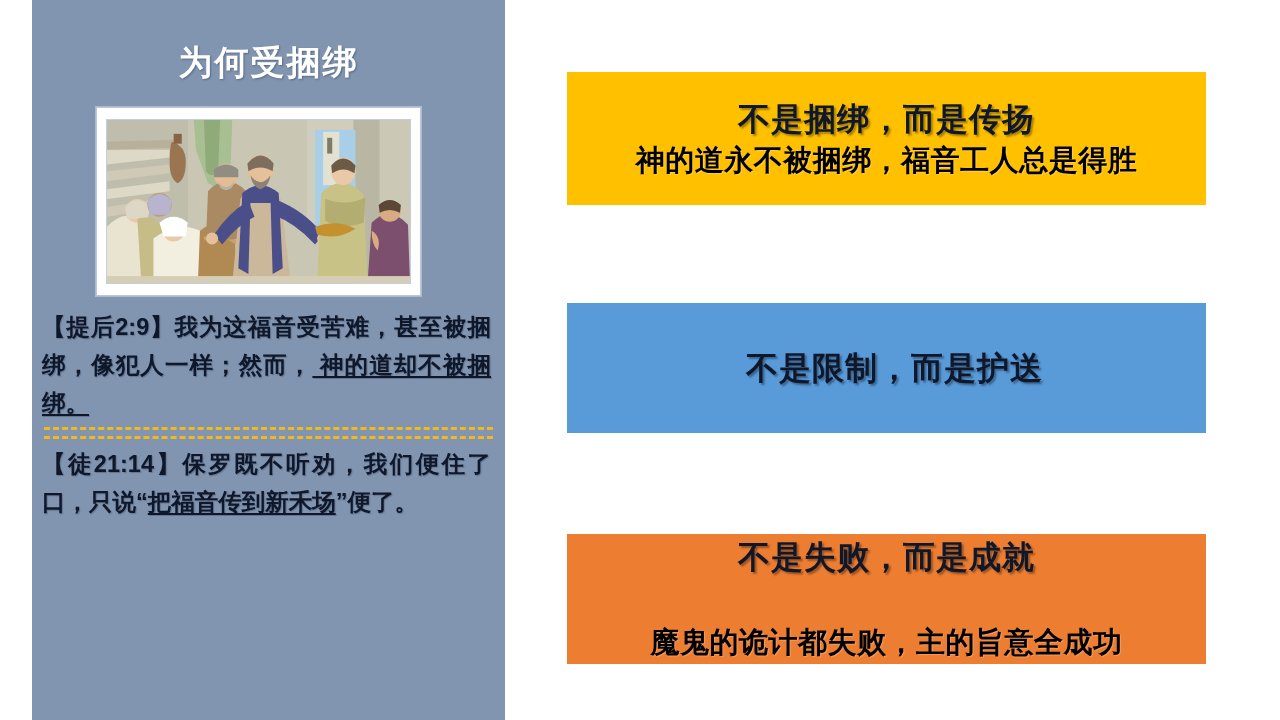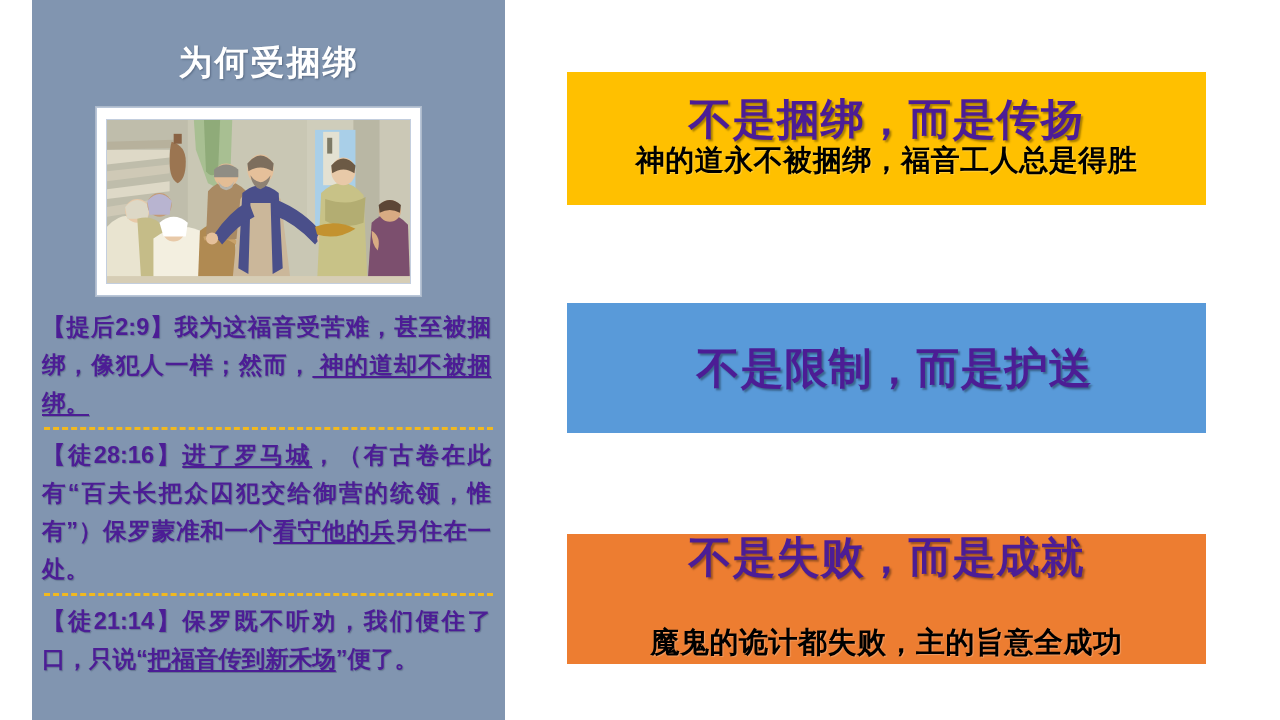--- a/index.html
+++ b/index.html
@@ -70,21 +70,21 @@
 
   
   .verses {
     position: absolute;
     left: 0;
     top: 308px;
     width: 473px;
   }
   .verse {
     position: relative;
-    color: #4c1d95;
+    color: #0f172a;
     font-size: 23.5px;
     font-weight: bold;
     line-height: 38px;
     padding: 0 14px 0 10px;
     box-sizing: border-box;
     text-align: justify;
     text-shadow: 1px 1px 1px rgba(45,60,85,0.35);
   }
   .verse .u {
     text-decoration: underline;
@@ -106,22 +106,22 @@
     display: flex;
     flex-direction: column;
     align-items: center;
     justify-content: center;
   }
   .box-yellow { top: 72px;  height: 133px; background: #ffc000; }
   .box-blue   { top: 303px; height: 130px; background: #599ad9; padding-left: 16px; }
   .box-orange { top: 534px; height: 130px; background: #ed7d31; gap: 44px; }
 
   .box-head {
-    color: #4c1d95;
-    font-size: 43px;
+    color: #0f172a;
+    font-size: 32px;
     font-weight: bold;
     letter-spacing: 1px;
     line-height: 42px;
     text-shadow: 2px 2px 2px rgba(0,0,0,0.35);
     white-space: nowrap;
   }
   .box-sub {
     color: #000000;
     font-size: 29px;
     font-weight: bold;
@@ -216,23 +216,20 @@
       </div>
     </div>
 
     <div class="verses">
       <div class="verse">
         <span>【提后2:9】我为这福音受苦难，甚至被捆绑，像犯人一样；然而，</span><span class="u"> 神的道却不被捆绑。</span>
       </div>
 
       <div class="divider"></div>
 
-      <div class="verse">
-        <span>【徒28:16】</span><span class="u">进了罗马城</span><span>，（有古卷在此有“百夫长把众囚犯交给御营的统领，惟有”）保罗蒙准和一个</span><span class="u">看守他的兵</span><span>另住在一处。</span>
-      </div>
 
       <div class="divider"></div>
 
       <div class="verse">
         <span>【徒21:14】保罗既不听劝，我们便住了口，只说“</span><span class="u">把福音传到新禾场</span><span>”便了。</span>
       </div>
     </div>
   </div>
 
   <div class="box box-yellow">

